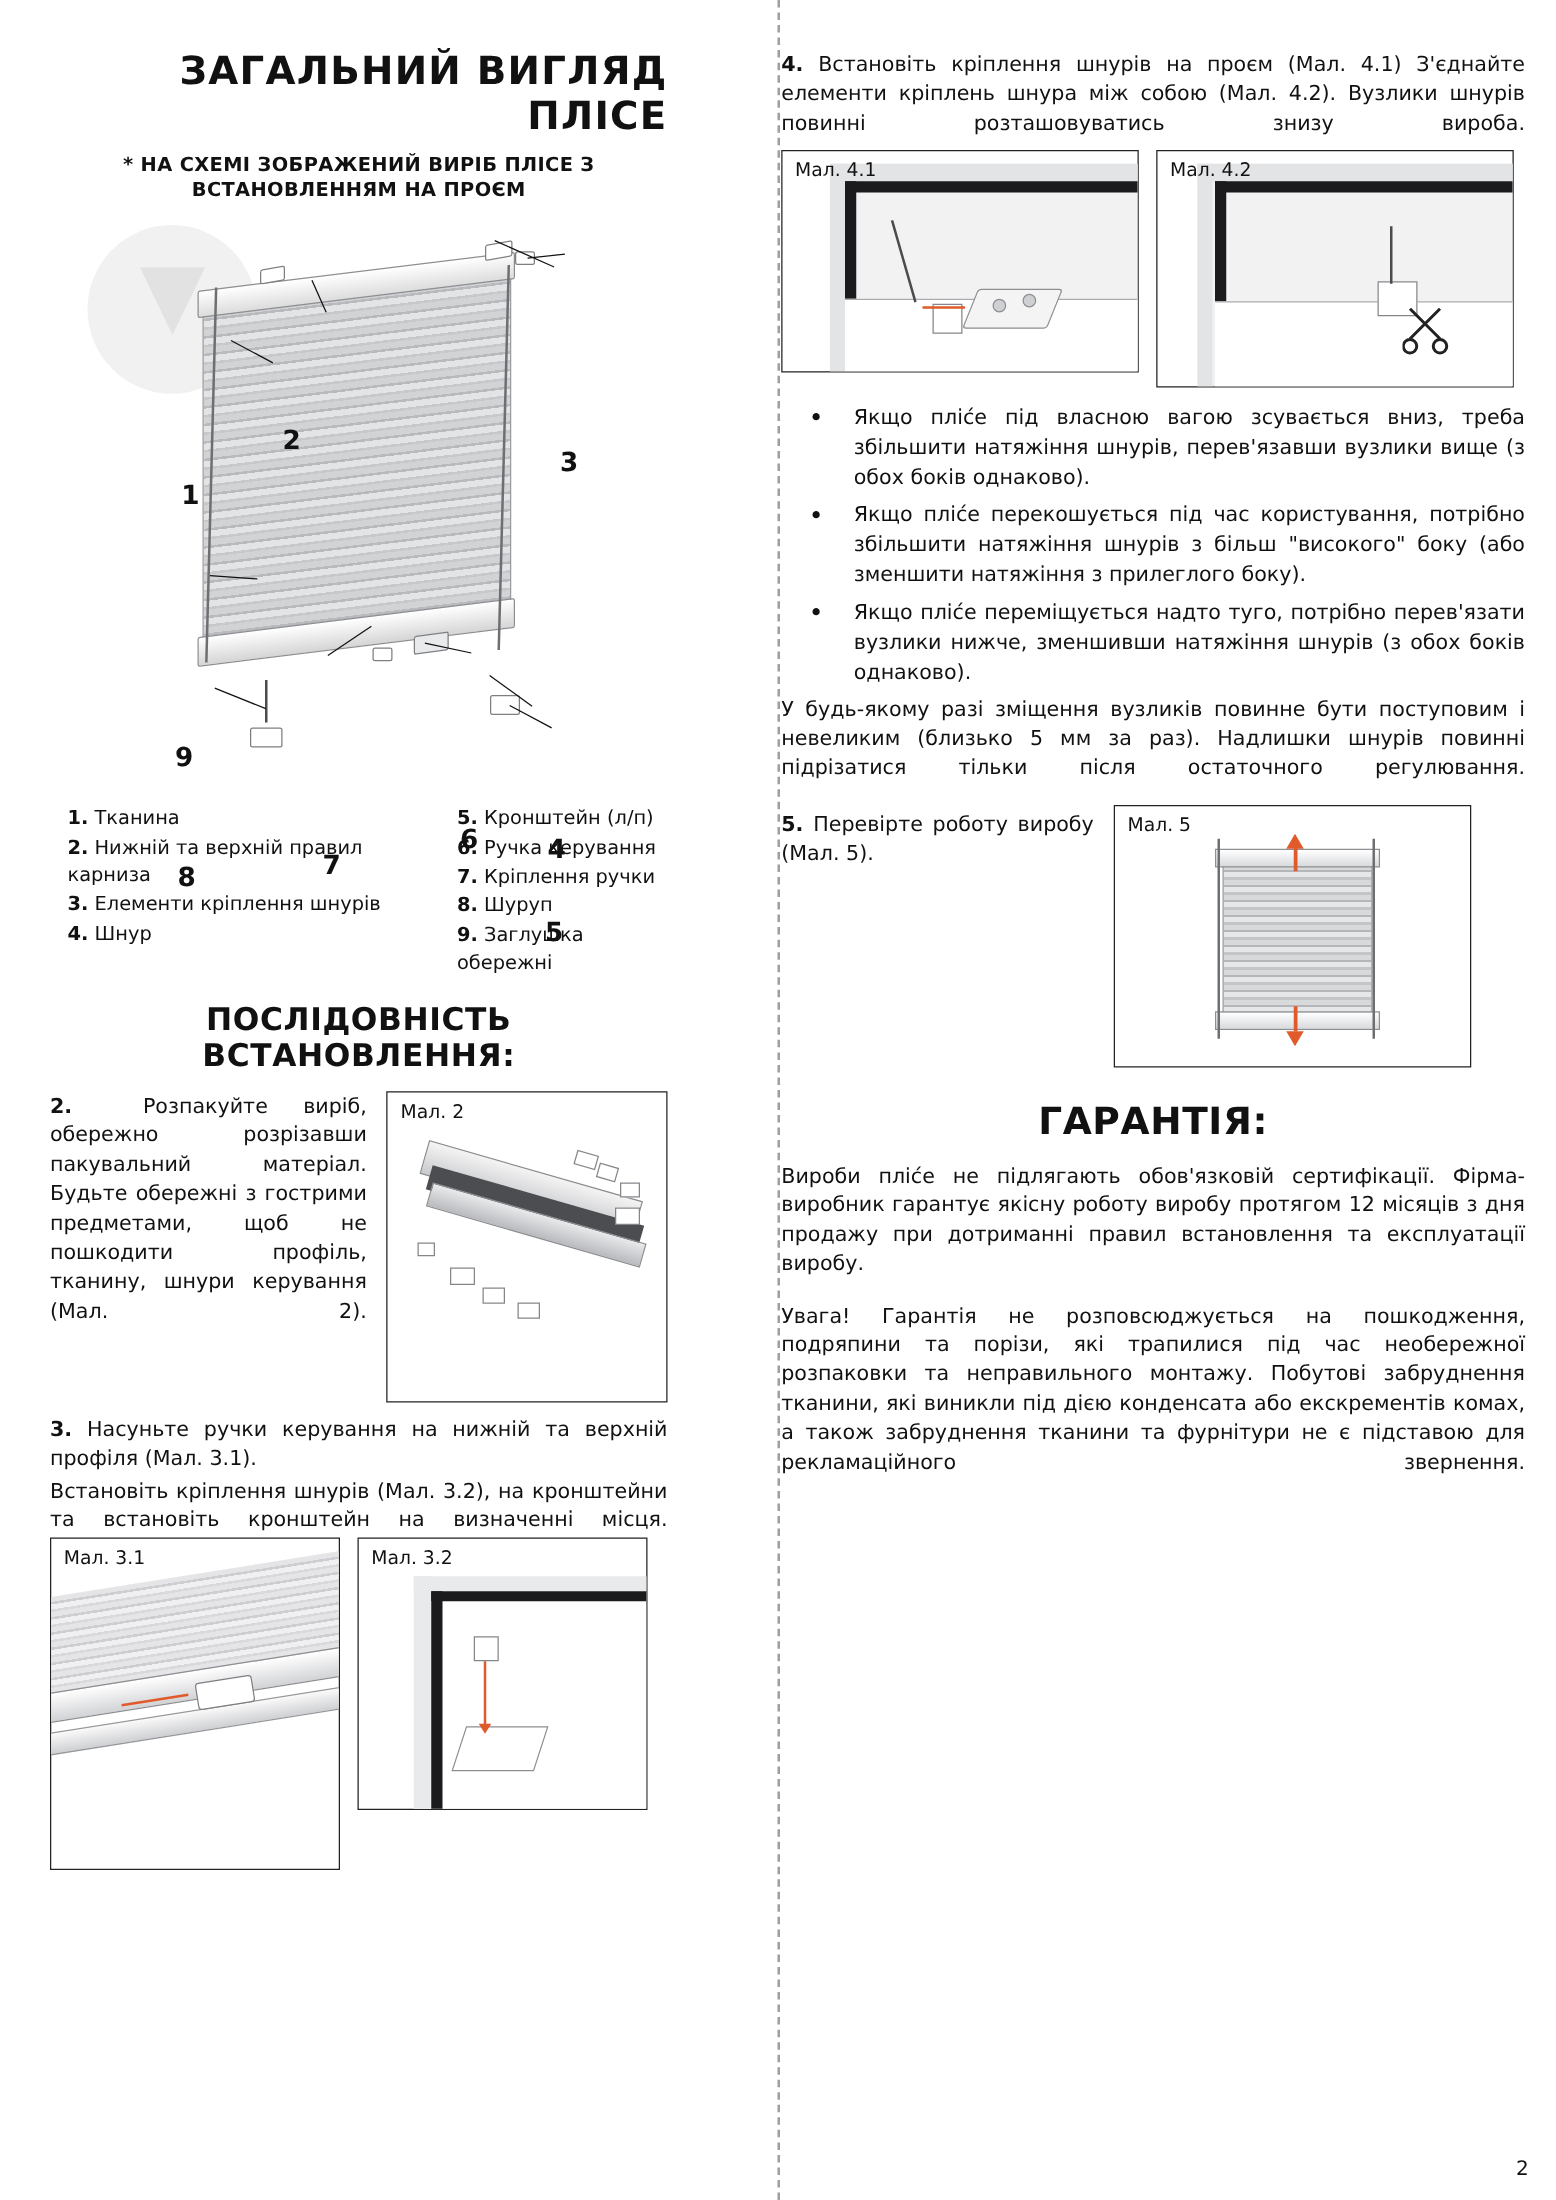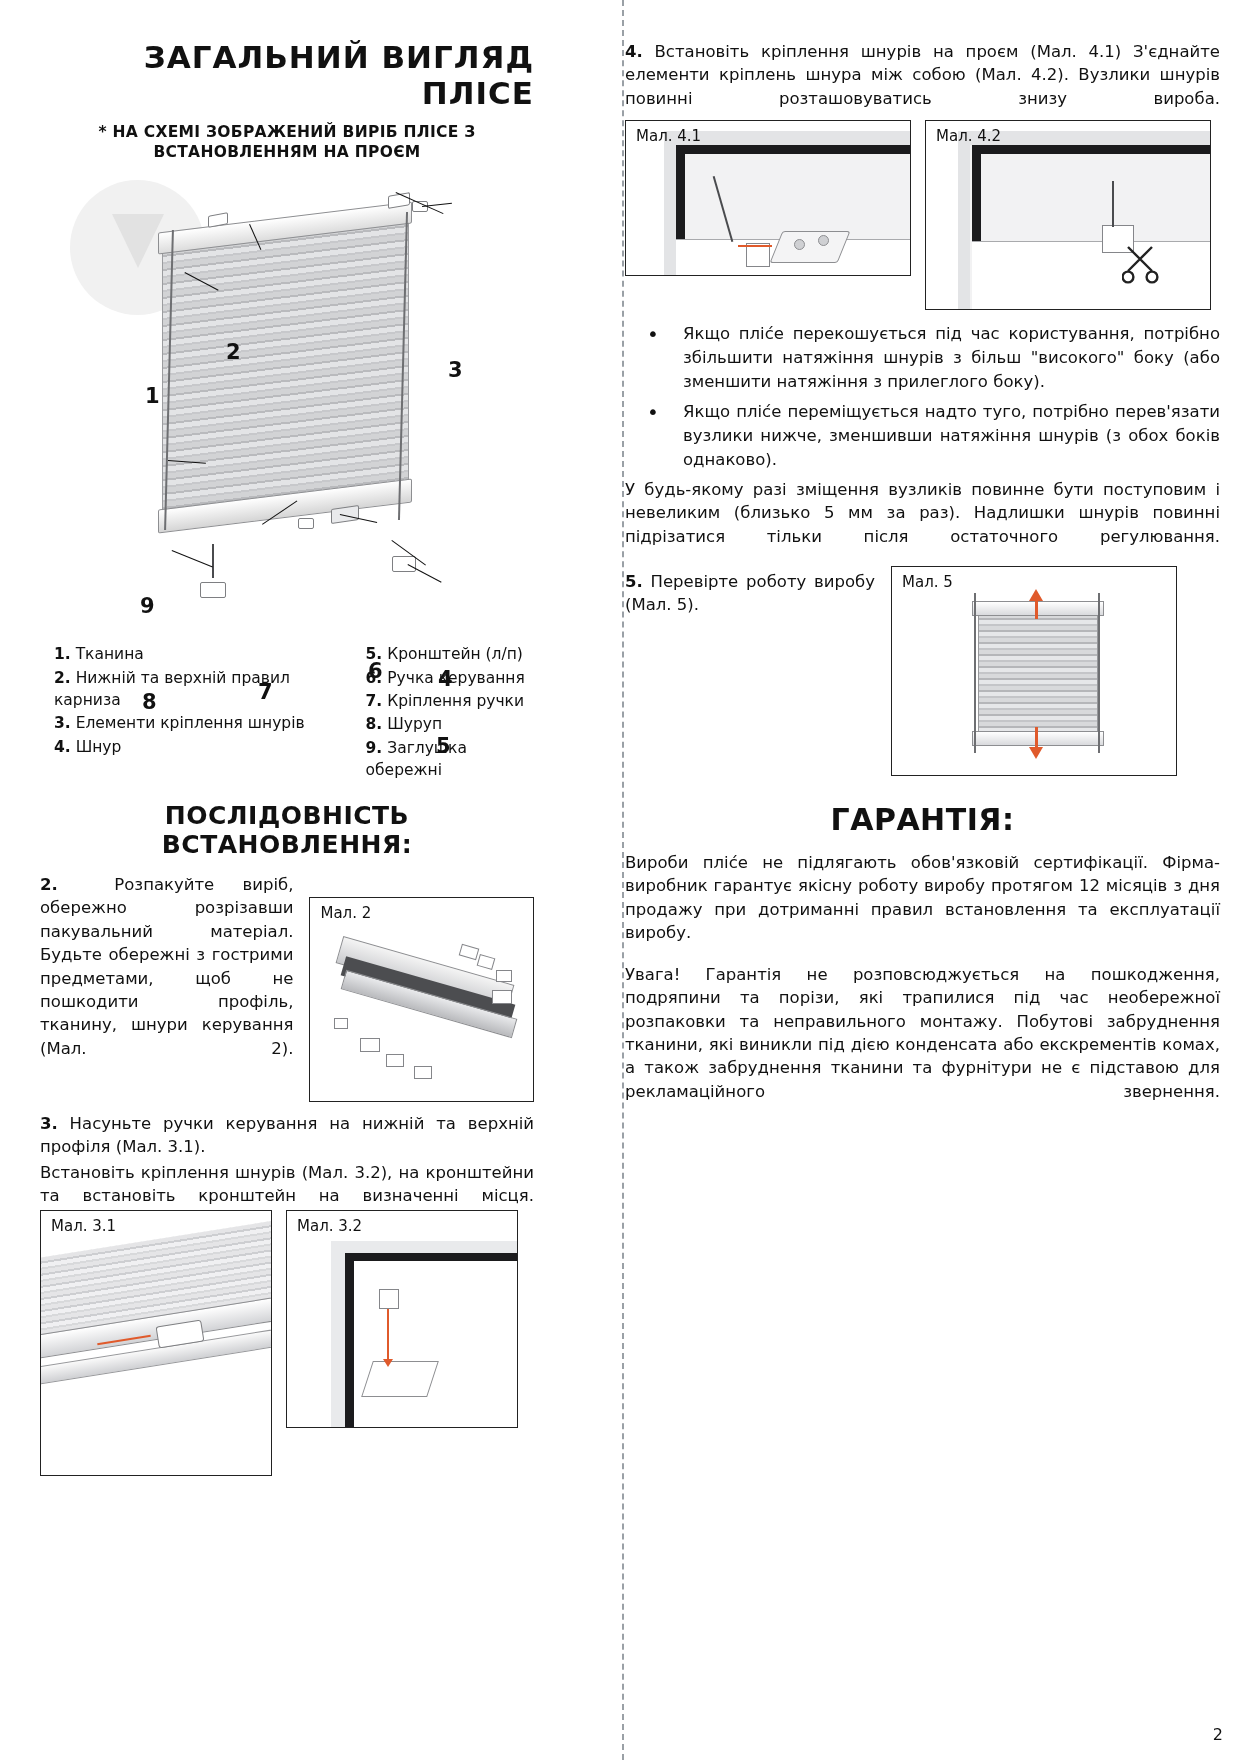--- a/index.html
+++ b/index.html
@@ -358,21 +358,21 @@
         </li>
       </ol>
     </div>
 
     <h2 class="section">ПОСЛІДОВНІСТЬ ВСТАНОВЛЕННЯ:</h2>
 
     <div class="step2">
       <div class="text">
         <p class="txt justify-spread" style="margin-top:0;"><b>2.</b>&nbsp;&nbsp;<span>Розпакуйте виріб, обережно розрізавши пакувальний матеріал. Будьте обережні з гострими предметами, щоб не пошкодити профіль, тканину, шнури керування (Мал. 2).</span></p>
       </div>
-      <div class="figbox" style="width:232px; height:205px;margin-top:24px;">
+      <div class="figbox" style="width:232px; height:249px;">
         <span class="figcap">Мал. 2</span>
 
         <div style="position:absolute; left:26px; top:62px; width:176px; height:26px; background:linear-gradient(to bottom,#f4f4f4,#c9cacd); border:1px solid #8d8e91; transform:rotate(16deg);"></div>
         <div style="position:absolute; left:30px; top:82px; width:176px; height:20px; background:#4c4d50; transform:rotate(16deg);"></div>
         <div style="position:absolute; left:30px; top:96px; width:176px; height:18px; background:linear-gradient(to bottom,#e9eaec,#b9babd); border:1px solid #8d8e91; transform:rotate(16deg);"></div>
         <div style="position:absolute; left:150px; top:48px; width:16px; height:10px; background:#fff; border:1px solid #85868a; transform:rotate(16deg);"></div>
         <div style="position:absolute; left:168px; top:58px; width:14px; height:10px; background:#fff; border:1px solid #85868a; transform:rotate(16deg);"></div>
         <div style="position:absolute; left:186px; top:72px; width:14px; height:10px; background:#fff; border:1px solid #85868a;"></div>
         <div style="position:absolute; left:182px; top:92px; width:18px; height:12px; background:#fff; border:1px solid #85868a;"></div>
         <div style="position:absolute; left:50px; top:140px; width:18px; height:12px; background:#fff; border:1px solid #85868a;"></div>
@@ -407,21 +407,21 @@
         </div>
       </div>
     </div>
   </div>
 
   <div class="col-right">
 
     <p class="txt justify-spread" style="margin-top:0;"><b>4.</b> <span>Встановіть кріплення шнурів на проєм (Мал. 4.1) З'єднайте елементи кріплень шнура між собою (Мал. 4.2). Вузлики шнурів повинні розташовуватись знизу виробa.</span></p>
 
     <div class="fig-row" style="margin-top:10px;">
-      <div class="figbox" style="width:286px; height:156px;">
+      <div class="figbox" style="width:286px; height:178px;">
         <span class="figcap">Мал. 4.1</span>
         <div style="position:absolute; left:38px; top:10px; width:260px; height:180px; background:#f2f2f3; border-top:14px solid #e3e4e6; border-left:12px solid #e3e4e6; box-sizing:border-box;"></div>
         <div style="position:absolute; left:50px; top:24px; width:236px; height:9px; background:#1b1b1d;"></div>
         <div style="position:absolute; left:50px; top:24px; width:9px; height:140px; background:#1b1b1d;"></div>
         <div style="position:absolute; left:50px; top:118px; width:236px; height:72px; background:#ffffff; border-top:1px solid #a9aaad;"></div>
         <div style="position:absolute; left:150px; top:110px; width:66px; height:30px; background:#f4f4f5; border:1px solid #8d8e91; border-radius:3px; transform:skewX(-22deg);"></div>
         <div style="position:absolute; left:168px; top:118px; width:9px; height:9px; border-radius:50%; background:#cfd0d3; border:1px solid #8d8e91;"></div>
         <div style="position:absolute; left:192px; top:114px; width:9px; height:9px; border-radius:50%; background:#cfd0d3; border:1px solid #8d8e91;"></div>
         <div style="position:absolute; left:120px; top:122px; width:22px; height:22px; background:#fff; border:1px solid #85868a;"></div>
         <div style="position:absolute; left:112px; top:124px; width:34px; height:2px; background:#e05a2b;"></div>
@@ -437,20 +437,21 @@
         <div style="position:absolute; left:186px; top:60px; width:2px; height:46px; background:#4a4b4e;"></div>
         <svg style="position:absolute; left:196px; top:122px;" width="46" height="46" viewBox="0 0 46 46">
           <path d="M6 4 L30 28 M30 4 L6 28" stroke="#222" stroke-width="2.4" fill="none"></path>
           <circle cx="6" cy="34" r="5.4" stroke="#222" stroke-width="2.4" fill="none"></circle>
           <circle cx="30" cy="34" r="5.4" stroke="#222" stroke-width="2.4" fill="none"></circle>
         </svg>
       </div>
     </div>
 
     <ul class="bul">
+      <li>Якщо пліс́е під власною вагою зсувається вниз, треба збільшити натяжіння шнурів, перев'язавши вузлики вище (з обох боків однаково).</li>
       <li>Якщо пліс́е перекошується під час користування, потрібно збільшити натяжіння шнурів з більш "високого" боку (або зменшити натяжіння з прилеглого боку).</li>
       <li>Якщо пліс́е переміщується надто туго, потрібно перев'язати вузлики нижче, зменшивши натяжіння шнурів (з обох боків однаково).</li>
     </ul>
 
     <p class="txt justify-spread" style="margin-top:0;">У будь-якому разі зміщення вузликів повинне бути поступовим і невеликим (близько 5 мм за раз). Надлишки шнурів повинні підрізатися тільки після остаточного регулювання.</p>
 
     <div class="step5row">
       <div style="width:250px; padding-top:4px;">
         <p class="txt" style="margin:0;"><b>5.</b> <span>Перевірте роботу виробу (Мал. 5).</span></p>
       </div>

